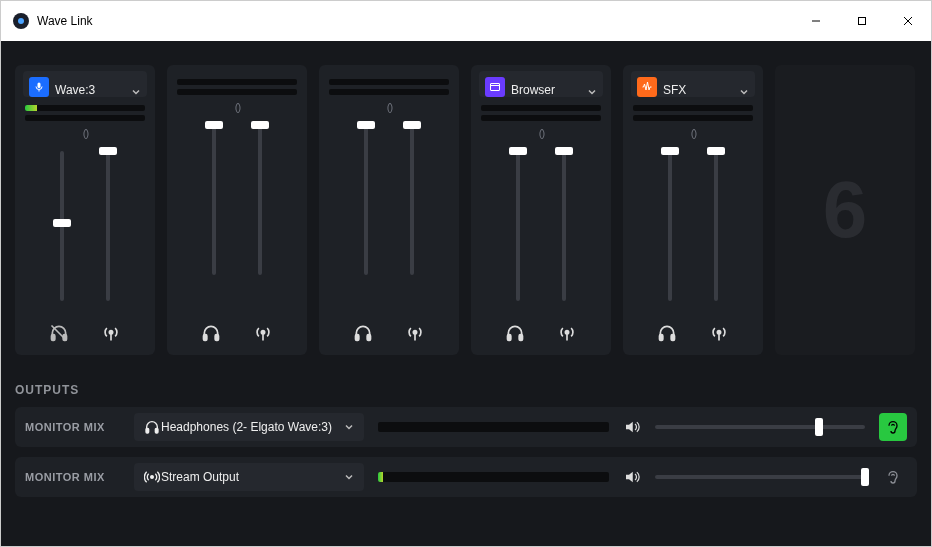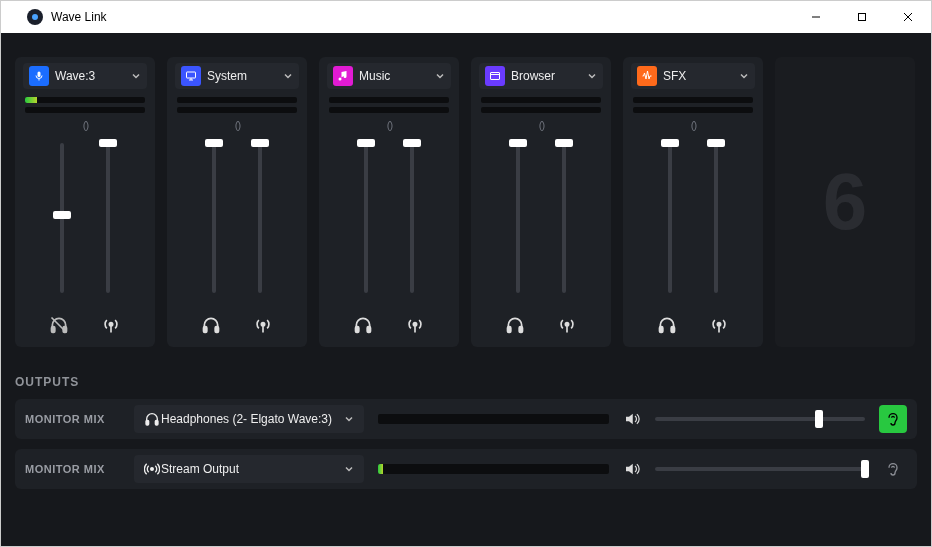--- a/index.html
+++ b/index.html
@@ -1,32 +1,32 @@
 <!DOCTYPE html>
 <html><head>
 <meta charset="utf-8">
 <style>
   * { box-sizing: border-box; margin: 0; padding: 0; font-family: "Segoe UI", Arial, sans-serif; }
   html, body { width: 932px; height: 547px; background:#fff; overflow:hidden; }
   .window { width:932px; height:547px; border:1px solid #ccc; display:flex; flex-direction:column; }
-  .titlebar { height:32px; background:#fff; display:flex; align-items:center; padding:0 0 0 26px; font-size:12px; color:#000; }
+  .titlebar { height:40px; background:#fff; display:flex; align-items:center; padding:0 0 0 12px; font-size:12px; color:#000; }
   .titlebar .appicon { width:16px;height:16px;border-radius:50%;background:#1a1f2b;display:flex;align-items:center;justify-content:center;margin-right:8px;}
   .titlebar .appicon span{display:block;width:6px;height:6px;border-radius:50%;background:#4aa3ff;}
   .titlebar .spacer{flex:1;}
   .winbtn{width:46px;height:32px;display:flex;align-items:center;justify-content:center;font-size:12px;color:#000;}
   .winbtn svg{width:10px;height:10px;stroke:#000;stroke-width:1;}
   .content{flex:1;background:#16181c;display:flex;flex-direction:column;padding:14px 14px 18px 14px;color:#bdbdbd;}
   .sec-header{display:flex;align-items:center;height:26px;}
   .sec-title{font-size:12px;font-weight:700;letter-spacing:1px;color:#909399;}
   .tb-right{margin-left:auto;display:flex;align-items:center;gap:8px;}
   .tb-btn{width:24px;height:24px;display:flex;align-items:center;justify-content:center;color:#fff;}
   .tb-highlight{border:2px solid #d5281f;border-radius:6px;padding:2px;}
   .inputs-row{display:flex;gap:12px;margin-top:10px;}
   .ch{width:140px;height:290px;background:#1e2126;border-radius:6px;display:flex;flex-direction:column;align-items:center;padding:6px 8px 10px 8px;}
-  .ch-head{width:100%;height:26px;background:#25282e;border-radius:4px;display:flex;align-items:center;gap:6px;padding:0 6px;}
+  .ch-head{width:100%;height:26px;background:#25282e;border-radius:4px;display:flex;align-items:flex-end;gap:6px;padding:0 6px;}
   .ch-icon{width:20px;height:20px;border-radius:3px;display:flex;align-items:center;justify-content:center;}
   .ch-label{flex:1;text-align:left;font-size:12px;color:#eee;overflow:hidden;white-space:nowrap;}
   .ch-chev{color:#bbb;}
   .meters{width:100%;margin-top:8px;display:flex;flex-direction:column;gap:4px;align-items:center;}
   .meter-row{width:120px;height:6px;background:#0c0d0f;border-radius:2px;position:relative;overflow:hidden;}
   .meter-fill{position:absolute;left:0;top:0;height:100%;background:linear-gradient(90deg,#28c840,#b7d52d);} 
   .link-ind{margin-top:6px;color:#6d717a;font-size:11px;letter-spacing:-2px;}
   .sliders{display:flex;gap:32px;margin-top:12px;height:150px;align-items:flex-start;}
   .vslider{width:14px;height:150px;position:relative;}
   .track{position:absolute;left:50%;transform:translateX(-50%);top:0;width:4px;height:150px;background:#3a3d44;border-radius:2px;}
@@ -127,35 +127,20 @@
             <div class="foot-btn">
               <svg width="20" height="20" viewBox="0 0 24 24" fill="none" stroke="#ddd" stroke-width="2">
                 <circle cx="12" cy="11" r="2" fill="#ddd"></circle>
                 <path d="M7 6a7 7 0 000 10M17 6a7 7 0 010 10"></path>
                 <line x1="12" y1="13" x2="12" y2="21"></line>
               </svg>
             </div>
           </div>
         </div>
         <div class="ch">
-          <div class="ch-head">
-            <div class="ch-icon" style="background:#3b55ff">
-              <svg width="12" height="12" viewBox="0 0 24 24" fill="none" stroke="#fff" stroke-width="2">
-                <rect x="3" y="4" width="18" height="12" rx="1"></rect>
-                <line x1="8" y1="20" x2="16" y2="20"></line>
-                <line x1="12" y1="16" x2="12" y2="20"></line>
-              </svg>
-            </div>
-            <div class="ch-label">System</div>
-            <span class="ch-chev">
-              <svg width="10" height="10" viewBox="0 0 10 10" stroke="#bbb" stroke-width="1.5" fill="none">
-                <polyline points="2,3.5 5,6.5 8,3.5"></polyline>
-              </svg>
-            </span>
-          </div>
           <div class="meters">
             <div class="meter-row">
               <div class="meter-fill" style="width:0%"></div>
             </div>
             <div class="meter-row">
               <div class="meter-fill" style="width:0%"></div>
             </div>
           </div>
           <div class="link-ind">( )</div>
           <div class="sliders">
@@ -179,33 +164,20 @@
             <div class="foot-btn">
               <svg width="20" height="20" viewBox="0 0 24 24" fill="none" stroke="#ddd" stroke-width="2">
                 <circle cx="12" cy="11" r="2" fill="#ddd"></circle>
                 <path d="M7 6a7 7 0 000 10M17 6a7 7 0 010 10"></path>
                 <line x1="12" y1="13" x2="12" y2="21"></line>
               </svg>
             </div>
           </div>
         </div>
         <div class="ch">
-          <div class="ch-head">
-            <div class="ch-icon" style="background:#e21bd4">
-              <svg width="12" height="12" viewBox="0 0 24 24" fill="#fff">
-                <path d="M9 18a3 3 0 11-3-3 3 3 0 013 3zM9 15V4l10-2v11a3 3 0 11-3-3"></path>
-              </svg>
-            </div>
-            <div class="ch-label">Music</div>
-            <span class="ch-chev">
-              <svg width="10" height="10" viewBox="0 0 10 10" stroke="#bbb" stroke-width="1.5" fill="none">
-                <polyline points="2,3.5 5,6.5 8,3.5"></polyline>
-              </svg>
-            </span>
-          </div>
           <div class="meters">
             <div class="meter-row">
               <div class="meter-fill" style="width:0%"></div>
             </div>
             <div class="meter-row">
               <div class="meter-fill" style="width:0%"></div>
             </div>
           </div>
           <div class="link-ind">( )</div>
           <div class="sliders">

